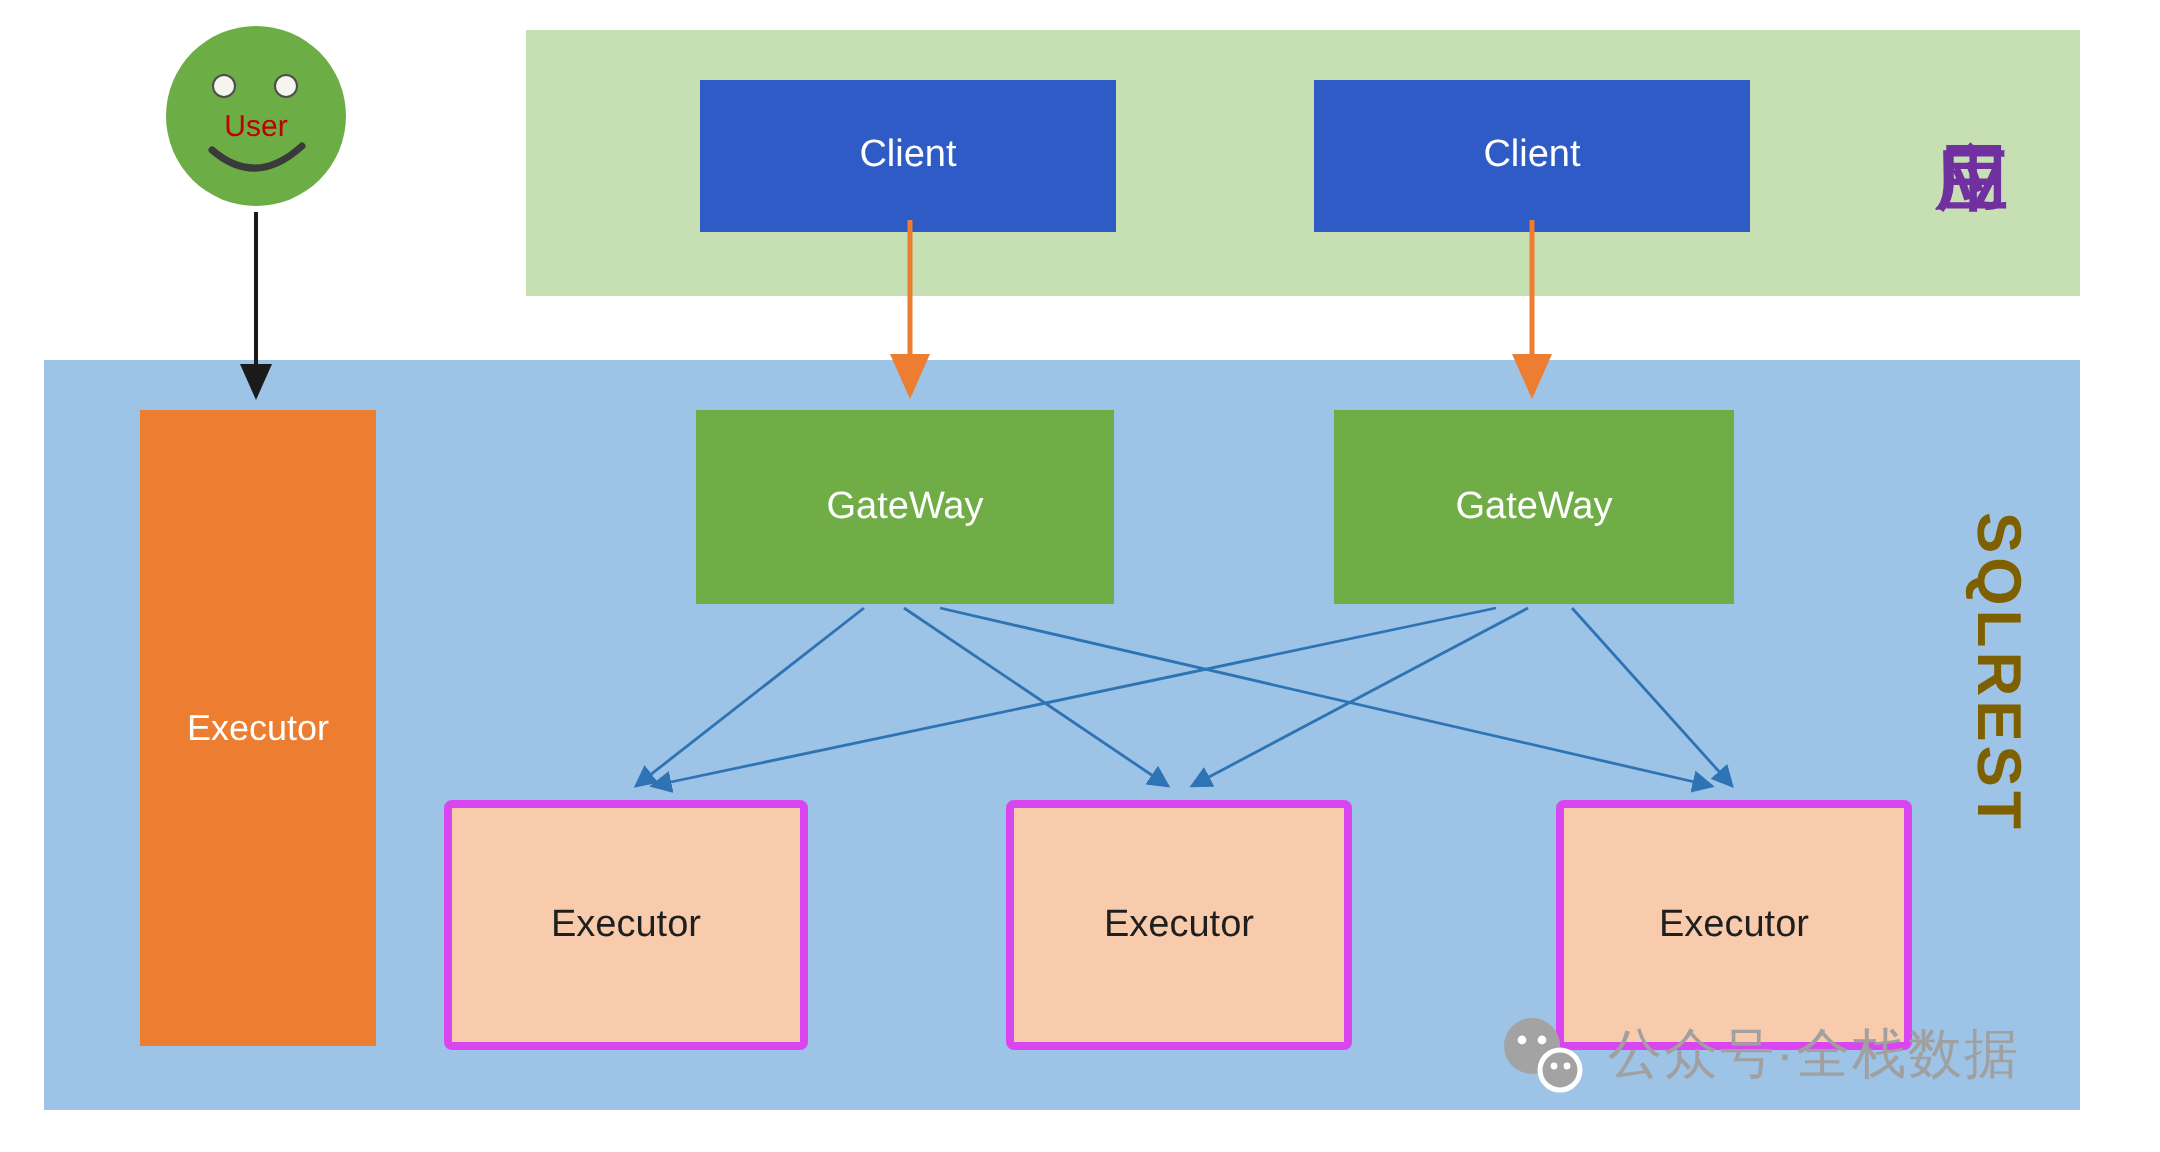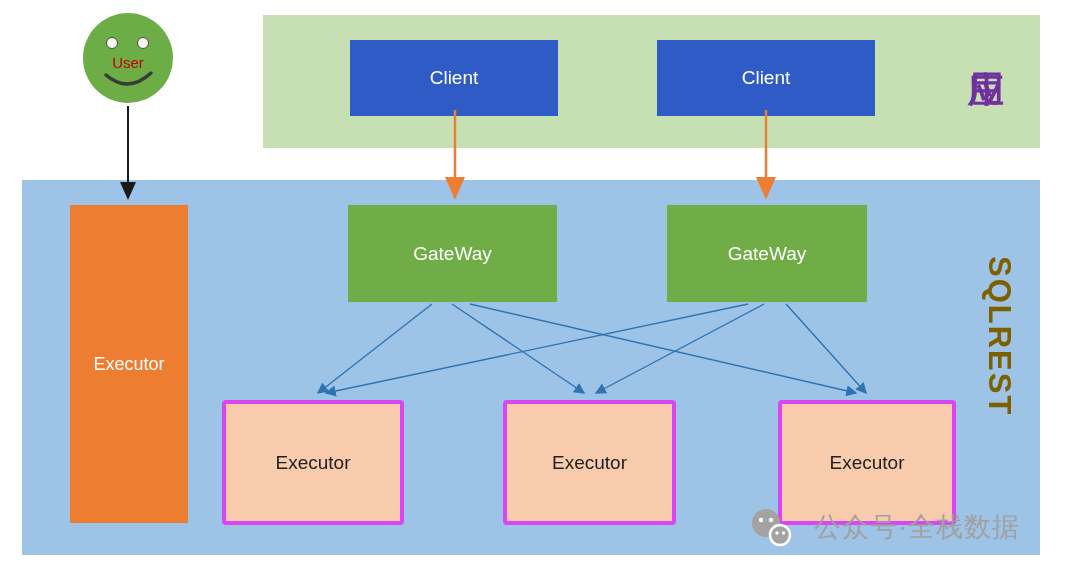--- a/index.html
+++ b/index.html
@@ -111,21 +111,21 @@
     z-index: 3;
     pointer-events: none;
   }
 
   
   .watermark {
     position: absolute;
     left: 748px; top: 504px;
     display: flex;
     align-items: center;
-    gap: 20px;
+    gap: 10px;
     z-index: 4;
     color: #a0a0a0;
   }
   .watermark-text {
     font-size: 27px;
     letter-spacing: 1px;
     color: #a0a0a0;
   }
 </style>
 </head>

